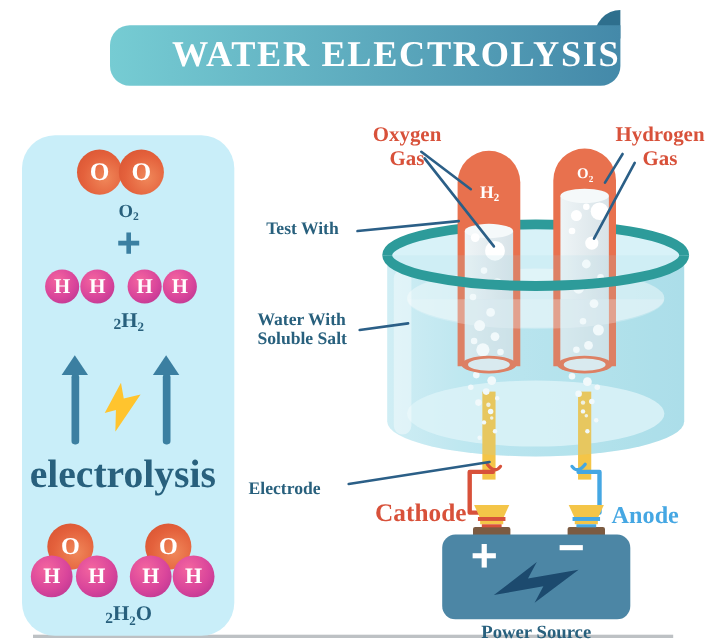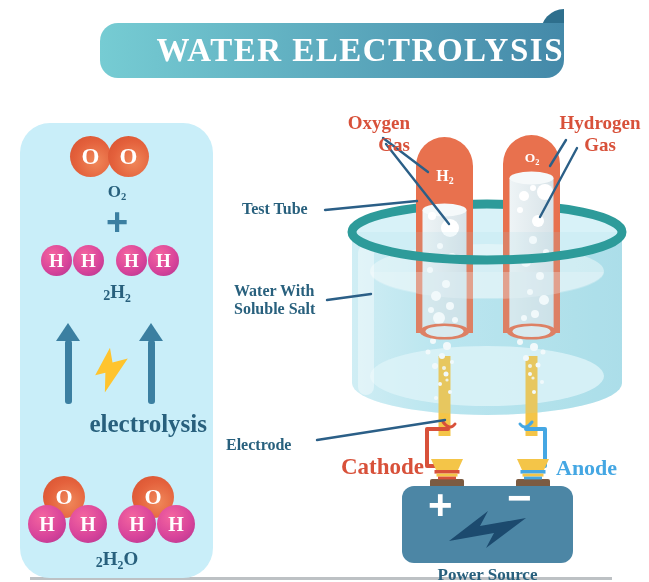--- a/index.html
+++ b/index.html
@@ -49,22 +49,22 @@
   }
   .arrow-head{
     position:absolute;width:0;height:0;
     border-left:12px solid transparent;border-right:12px solid transparent;
     border-bottom:18px solid var(--arrow);
   }
   .arrow-stem{
     position:absolute;width:7px;height:64px;background:var(--arrow);border-radius:3px;
   }
   .electrolysis{
-    position:absolute;left:7px;width:180px;top:287px;text-align:right;
-    color:var(--formula-text);font-weight:bold;font-size:25px;
+    position:absolute;left:7px;width:180px;top:287px;text-align:left;
+    color:var(--formula-text);font-weight:bold;font-size:36px;
   }
 
   
   .lbl{position:absolute;font-weight:bold;color:var(--label-navy);font-size:16px;line-height:1.15;z-index:6;}
   .lbl-red{color:var(--label-red);}
   .lbl-blue{color:var(--label-blue);}
   .tube-formula{position:absolute;color:#fff;font-weight:bold;text-align:center;z-index:6;}
   .battery-sign{position:absolute;color:#fff;font-weight:bold;z-index:6;font-family:"Liberation Sans",sans-serif;}
 
   .bottom-line{left:30px;top:577px;width:582px;height:3px;background:var(--bottom-line);z-index:1;}
@@ -276,23 +276,23 @@
     <path d="M383,138 L428,172"></path>
     <path d="M386,144 L449,224"></path>
     <path d="M566,140 L550,166"></path>
     <path d="M577,148 L540,217"></path>
     <path d="M325,210 L417,201"></path>
     <path d="M327,300 L371,294"></path>
     <path d="M317,440 L445,420"></path>
   </g>
 </svg>
 
-<div class="lbl lbl-red" style="left:330px;top:112px;width:80px;text-align:right;font-size:19px;line-height:22px;">Oxygen Gas</div>
+<div class="lbl lbl-red" style="left:330px;top:112px;width:80px;text-align:center;font-size:19px;line-height:22px;">Oxygen Gas</div>
 <div class="lbl lbl-red" style="left:551px;top:112px;width:98px;text-align:center;font-size:19px;line-height:22px;">Hydrogen Gas</div>
-<div class="lbl" style="left:242px;top:200px;width:90px;">Test Tube</div>
+<div class="lbl" style="left:242px;top:200px;width:90px;">Test With</div>
 <div class="lbl" style="left:234px;top:282px;width:96px;">Water With Soluble Salt</div>
 <div class="lbl" style="left:226px;top:436px;width:90px;">Electrode</div>
 <div class="lbl lbl-red" style="left:341px;top:454px;font-size:23px;">Cathode</div>
 <div class="lbl lbl-blue" style="left:556px;top:455px;font-size:22px;">Anode</div>
 <div class="lbl" style="left:402px;top:565px;width:171px;text-align:center;font-size:17px;">Power Source</div>
 
 <div class="tube-formula" style="left:428px;top:167px;width:34px;font-size:16px;">
   <span class="f-base">H</span><span class="f-sub">2</span>
 </div>
 <div class="tube-formula" style="left:515px;top:150px;width:34px;font-size:13.5px;">

